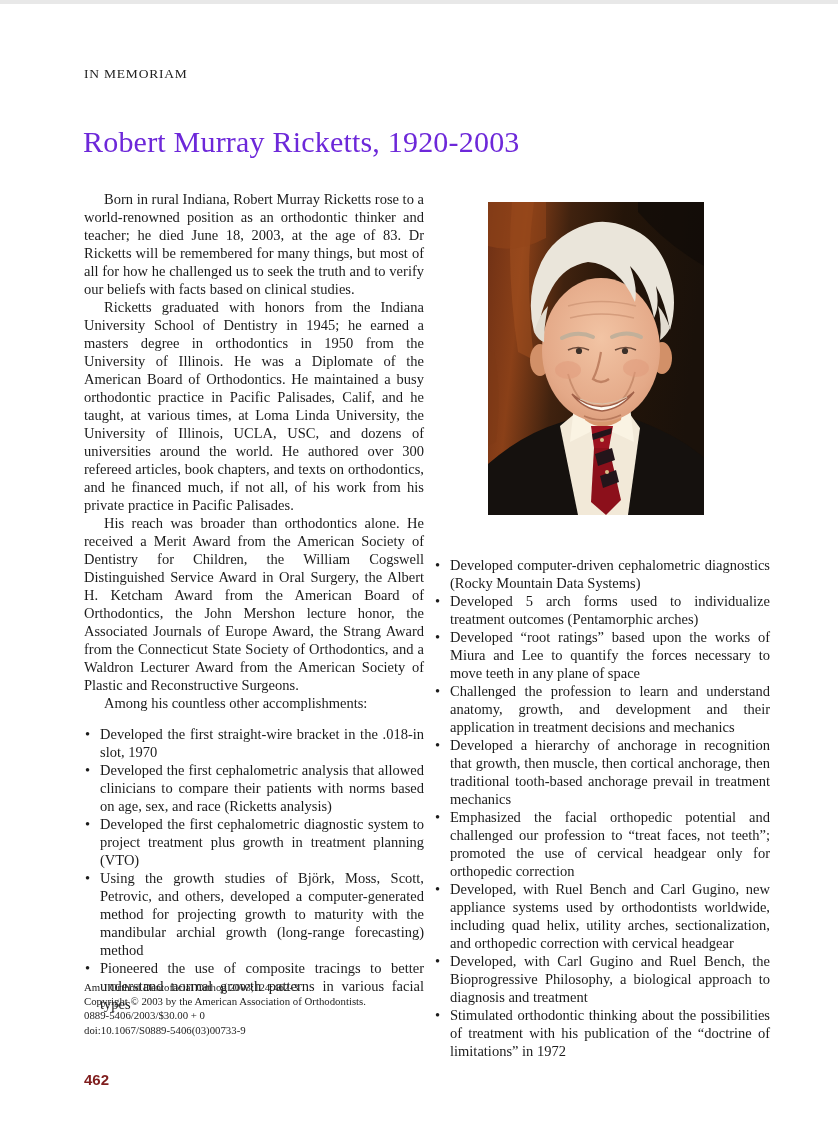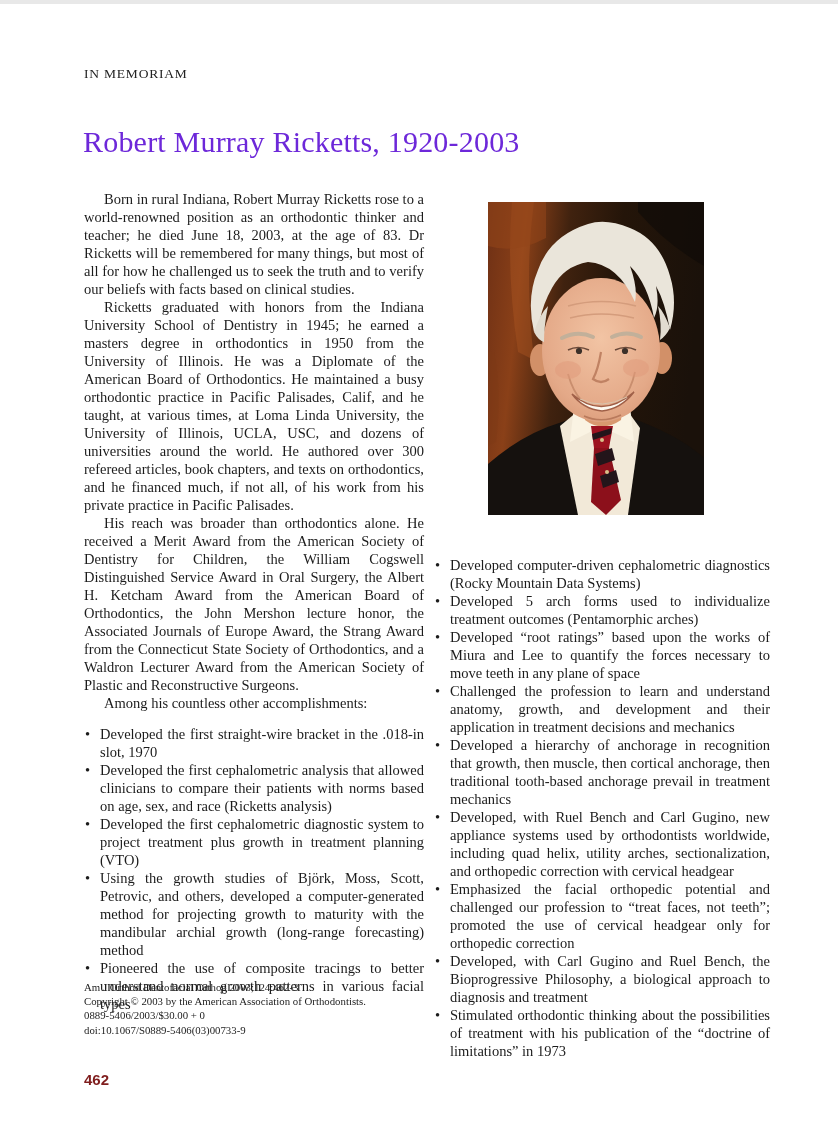--- a/index.html
+++ b/index.html
@@ -139,24 +139,24 @@
         <path d="M46,130 Q52,112 60,104 Q56,124 56,140 Q50,138 46,130 Z" fill="#e2dcd0"></path>
         <path d="M182,126 Q176,110 170,104 Q174,122 172,138 Q178,134 182,126 Z" fill="#e2dcd0"></path>
       </svg>
     </div>
     <ul class="bullets">
       <li>Developed computer-driven cephalometric diagnostics (Rocky Mountain Data Systems)</li>
       <li>Developed 5 arch forms used to individualize treatment outcomes (Pentamorphic arches)</li>
       <li>Developed “root ratings” based upon the works of Miura and Lee to quantify the forces necessary to move teeth in any plane of space</li>
       <li>Challenged the profession to learn and understand anatomy, growth, and development and their application in treatment decisions and mechanics</li>
       <li>Developed a hierarchy of anchorage in recognition that growth, then muscle, then cortical anchorage, then traditional tooth-based anchorage prevail in treatment mechanics</li>
+      <li>Emphasized the facial orthopedic potential and challenged our profession to “treat faces, not teeth”; promoted the use of cervical headgear only for orthopedic correction</li>
       <li>Developed, with Ruel Bench and Carl Gugino, new appliance systems used by orthodontists worldwide, including quad helix, utility arches, sectionalization, and orthopedic correction with cervical headgear</li>
-      <li>Emphasized the facial orthopedic potential and challenged our profession to “treat faces, not teeth”; promoted the use of cervical headgear only for orthopedic correction</li>
       <li>Developed, with Carl Gugino and Ruel Bench, the Bioprogressive Philosophy, a biological approach to diagnosis and treatment</li>
-      <li>Stimulated orthodontic thinking about the possibilities of treatment with his publication of the “doctrine of limitations” in 1973</li>
+      <li>Stimulated orthodontic thinking about the possibilities of treatment with his publication of the “doctrine of limitations” in 1972</li>
     </ul>
   </div>
 
   <div class="footnote">
     <div>Am J Orthod Dentofacial Orthop 2003;124:462-3</div>
     <div>Copyright © 2003 by the American Association of Orthodontists.</div>
     <div>0889-5406/2003/$30.00 + 0</div>
     <div>doi:10.1067/S0889-5406(03)00733-9</div>
   </div>
 

